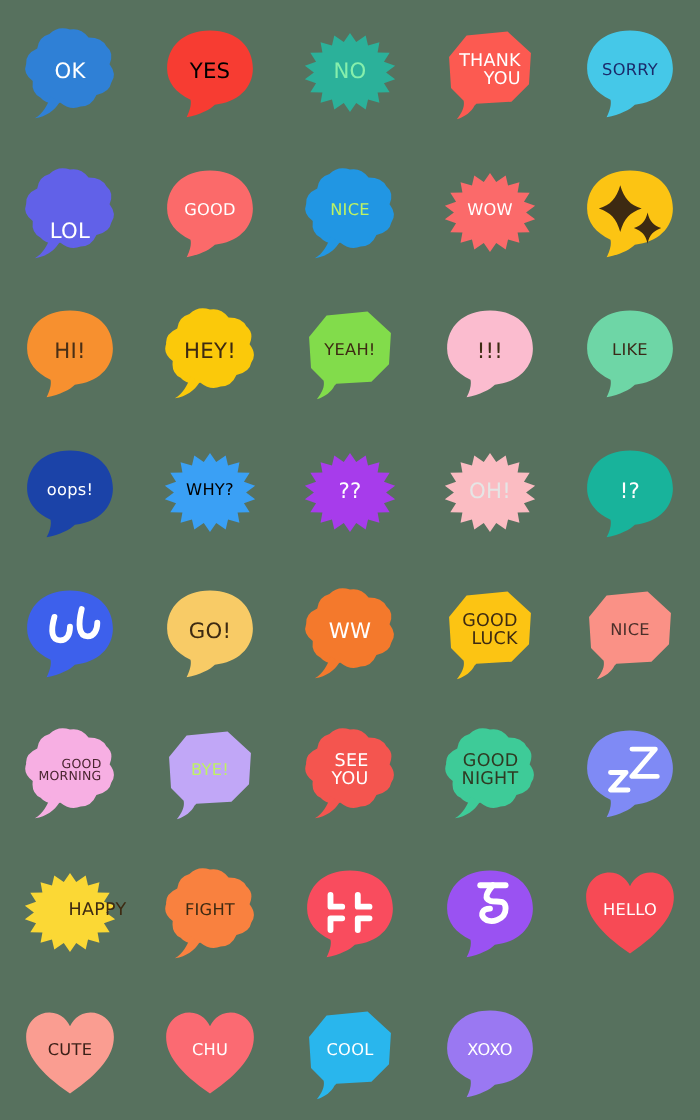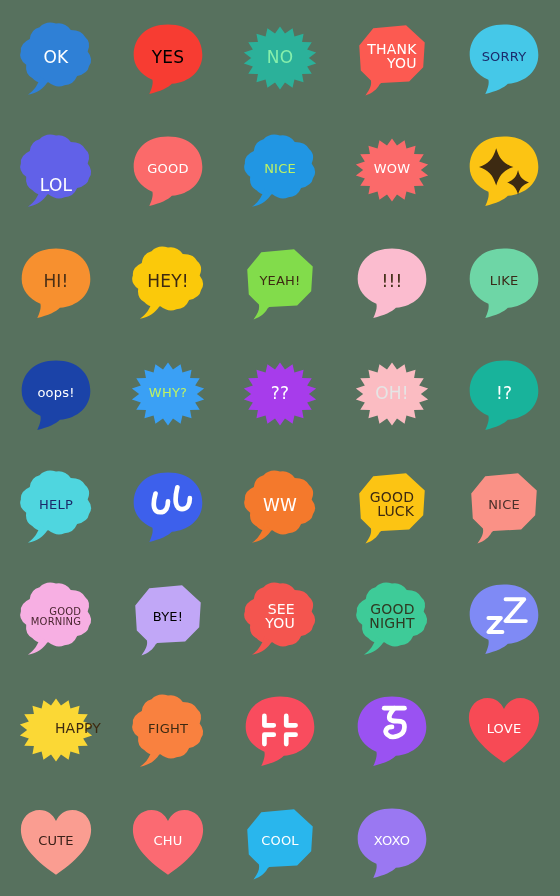--- a/index.html
+++ b/index.html
@@ -221,21 +221,21 @@
         <div class="label s2" style="color: rgb(255, 255, 255);">oops!</div>
       </div>
     </div>
     <div class="cell">
       <div class="sticker">
         <svg viewBox="0 0 100 100" xmlns="http://www.w3.org/2000/svg">
           <g fill="#3aa0f5">
             <path d="M50.0 9.6 L56.4 18.7 L66.1 12.0 L68.5 22.4 L80.2 19.0 L78.3 29.5 L90.7 29.8 L84.8 39.1 L96.3 43.0 L87.0 50.0 L96.3 57.0 L84.8 60.9 L90.7 70.2 L78.3 70.5 L80.2 81.0 L68.5 77.6 L66.1 88.0 L56.4 81.3 L50.0 90.4 L43.6 81.3 L33.9 88.0 L31.5 77.6 L19.8 81.0 L21.7 70.5 L9.3 70.2 L15.2 60.9 L3.7 57.0 L13.0 50.0 L3.7 43.0 L15.2 39.1 L9.3 29.8 L21.7 29.5 L19.8 19.0 L31.5 22.4 L33.9 12.0 L43.6 18.7 Z"></path>
           </g>
         </svg>
-        <div class="label s2" style="color: #bef264;">WHY?</div>
+        <div class="label s2" style="color: #000000;">WHY?</div>
       </div>
     </div>
     <div class="cell">
       <div class="sticker">
         <svg viewBox="0 0 100 100" xmlns="http://www.w3.org/2000/svg">
           <g fill="#a73ceb">
             <path d="M50.0 9.6 L56.4 18.7 L66.1 12.0 L68.5 22.4 L80.2 19.0 L78.3 29.5 L90.7 29.8 L84.8 39.1 L96.3 43.0 L87.0 50.0 L96.3 57.0 L84.8 60.9 L90.7 70.2 L78.3 70.5 L80.2 81.0 L68.5 77.6 L66.1 88.0 L56.4 81.3 L50.0 90.4 L43.6 81.3 L33.9 88.0 L31.5 77.6 L19.8 81.0 L21.7 70.5 L9.3 70.2 L15.2 60.9 L3.7 57.0 L13.0 50.0 L3.7 43.0 L15.2 39.1 L9.3 29.8 L21.7 29.5 L19.8 19.0 L31.5 22.4 L33.9 12.0 L43.6 18.7 Z"></path>
           </g>
         </svg>
         <div class="label s4" style="color: rgb(255, 255, 255);">??</div>
@@ -252,49 +252,48 @@
       </div>
     </div>
     <div class="cell">
       <div class="sticker">
         <svg viewBox="0 0 100 100" xmlns="http://www.w3.org/2000/svg">
           <g fill="#18b39b">
             <path d="M50 7 C78 7 94 24 94 46 C94 66 78 81 55 83 C50 88 40 93 26 96 C30 88 31 82 30 78 C15 71 6 60 6 46 C6 24 22 7 50 7 Z"></path>
           </g>
         </svg>
         <div class="label s4" style="color: rgb(255, 255, 255);">!?</div>
-      </div>
-    </div>
-    <div class="cell">
-      <div class="sticker">
-        <svg viewBox="0 0 100 100" xmlns="http://www.w3.org/2000/svg">
-          <g fill="#4fd6df">
-            <path d="M50.0 5.9 Q61.1 3.8 69.0 14.0 Q82.9 14.0 87.3 23.2 Q95.6 30.1 90.6 41.6 Q98.5 51.8 92.4 60.2 Q90.7 70.1 77.1 73.0 Q72.2 84.6 60.9 84.9 Q50.6 89.3 40.2 81.1 Q26.7 84.1 19.9 76.0 Q10.1 71.0 11.8 58.8 Q1.3 50.7 5.0 41.2 Q4.0 31.2 16.4 25.5 Q18.0 13.2 28.9 10.5 Q37.7 1.8 50.0 5.9 Z"></path>
-            <path d="M30 74 C27 84 22 92 14 97 C26 95 34 89 39 81 Z"></path>
-          </g>
-        </svg>
-        <div class="label s2" style="color: rgb(27, 42, 107);">HELP</div>
       </div>
     </div>
     <div class="cell">
       <div class="sticker">
         <svg viewBox="0 0 100 100" xmlns="http://www.w3.org/2000/svg">
           <g fill="#3d60ec">
             <path d="M50 7 C78 7 94 24 94 46 C94 66 78 81 55 83 C50 88 40 93 26 96 C30 88 31 82 30 78 C15 71 6 60 6 46 C6 24 22 7 50 7 Z"></path>
           </g>
           <g stroke="#ffffff" fill="none" stroke-width="6" stroke-linecap="round" stroke-linejoin="round">
             <path d="M34 34 C30 48 31 58 40 58 C47 58 50 52 50 44"></path>
             <path d="M62 26 C58 42 59 54 68 54 C75 54 78 47 78 40"></path>
           </g>
         </svg>
       </div>
     </div>
     <div class="cell">
       <div class="sticker">
         <svg viewBox="0 0 100 100" xmlns="http://www.w3.org/2000/svg">
+          <g fill="#f8cb66">
+            <path d="M50 7 C78 7 94 24 94 46 C94 66 78 81 55 83 C50 88 40 93 26 96 C30 88 31 82 30 78 C15 71 6 60 6 46 C6 24 22 7 50 7 Z"></path>
+          </g>
+        </svg>
+        <div class="label s4" style="color: rgb(61, 42, 18);">GO!</div>
+      </div>
+    </div>
+    <div class="cell">
+      <div class="sticker">
+        <svg viewBox="0 0 100 100" xmlns="http://www.w3.org/2000/svg">
           <g fill="#f4792c">
             <path d="M50.0 5.9 Q61.1 3.8 69.0 14.0 Q82.9 14.0 87.3 23.2 Q95.6 30.1 90.6 41.6 Q98.5 51.8 92.4 60.2 Q90.7 70.1 77.1 73.0 Q72.2 84.6 60.9 84.9 Q50.6 89.3 40.2 81.1 Q26.7 84.1 19.9 76.0 Q10.1 71.0 11.8 58.8 Q1.3 50.7 5.0 41.2 Q4.0 31.2 16.4 25.5 Q18.0 13.2 28.9 10.5 Q37.7 1.8 50.0 5.9 Z"></path>
             <path d="M30 74 C27 84 22 92 14 97 C26 95 34 89 39 81 Z"></path>
           </g>
         </svg>
         <div class="label s4" style="color: rgb(255, 255, 255);">WW</div>
       </div>
     </div>
     <div class="cell">
       <div class="sticker">
@@ -329,21 +328,21 @@
 MORNING</div>
       </div>
     </div>
     <div class="cell">
       <div class="sticker">
         <svg viewBox="0 0 100 100" xmlns="http://www.w3.org/2000/svg">
           <g fill="#c1a7f7">
             <path d="M26 12 L68 8 L92 30 L90 62 L72 80 L36 82 L34 84 C31 90 25 95 16 98 C22 90 24 85 23 79 L10 66 L8 34 Z"></path>
           </g>
         </svg>
-        <div class="label s2" style="color: #000000;">BYE!</div>
+        <div class="label s2" style="color: #bef264;">BYE!</div>
       </div>
     </div>
     <div class="cell">
       <div class="sticker">
         <svg viewBox="0 0 100 100" xmlns="http://www.w3.org/2000/svg">
           <g fill="#f4554f">
             <path d="M50.0 5.9 Q61.1 3.8 69.0 14.0 Q82.9 14.0 87.3 23.2 Q95.6 30.1 90.6 41.6 Q98.5 51.8 92.4 60.2 Q90.7 70.1 77.1 73.0 Q72.2 84.6 60.9 84.9 Q50.6 89.3 40.2 81.1 Q26.7 84.1 19.9 76.0 Q10.1 71.0 11.8 58.8 Q1.3 50.7 5.0 41.2 Q4.0 31.2 16.4 25.5 Q18.0 13.2 28.9 10.5 Q37.7 1.8 50.0 5.9 Z"></path>
             <path d="M30 74 C27 84 22 92 14 97 C26 95 34 89 39 81 Z"></path>
           </g>
         </svg>
@@ -425,21 +424,21 @@
         </svg>
       </div>
     </div>
     <div class="cell">
       <div class="sticker">
         <svg viewBox="0 0 100 100" xmlns="http://www.w3.org/2000/svg">
           <g fill="#f74a55">
             <path d="M50 92 C18 70 5 52 5 34 C5 19 16 9 29 9 C39 9 46 15 50 23 C54 15 61 9 71 9 C84 9 95 19 95 34 C95 52 82 70 50 92 Z"></path>
           </g>
         </svg>
-        <div class="label s2" style="color: rgb(255, 255, 255);">LOVE</div>
+        <div class="label s2" style="color: rgb(255, 255, 255);">HELLO</div>
       </div>
     </div>
     <div class="cell">
       <div class="sticker">
         <svg viewBox="0 0 100 100" xmlns="http://www.w3.org/2000/svg">
           <g fill="#fa9d91">
             <path d="M50 92 C18 70 5 52 5 34 C5 19 16 9 29 9 C39 9 46 15 50 23 C54 15 61 9 71 9 C84 9 95 19 95 34 C95 52 82 70 50 92 Z"></path>
           </g>
         </svg>
         <div class="label s2" style="color: rgb(59, 32, 24);">CUTE</div>

